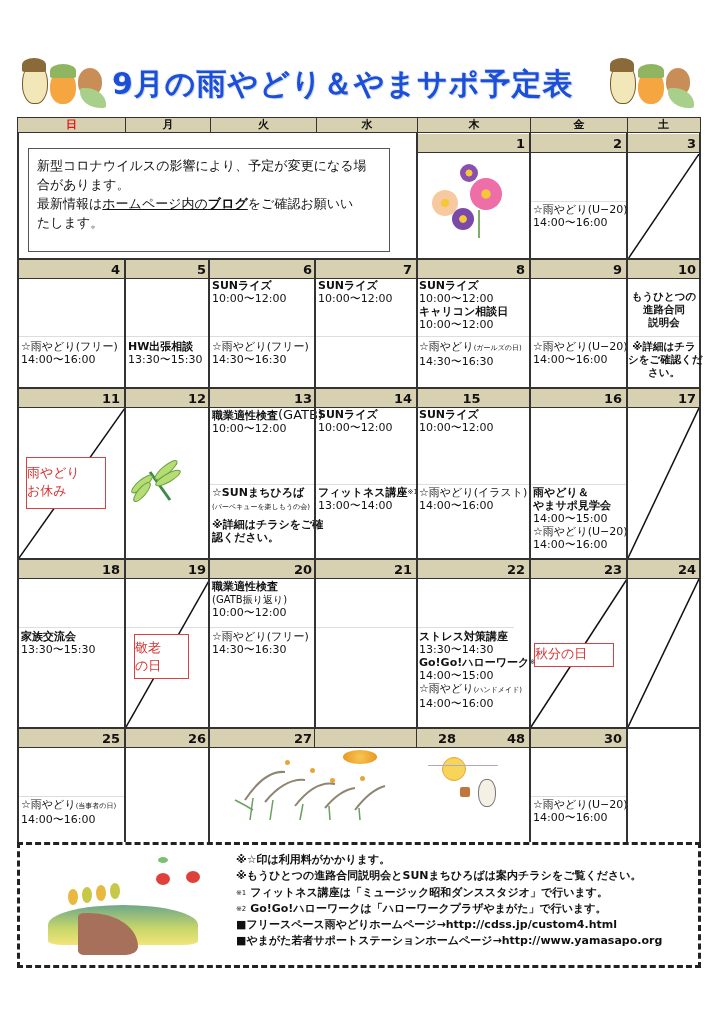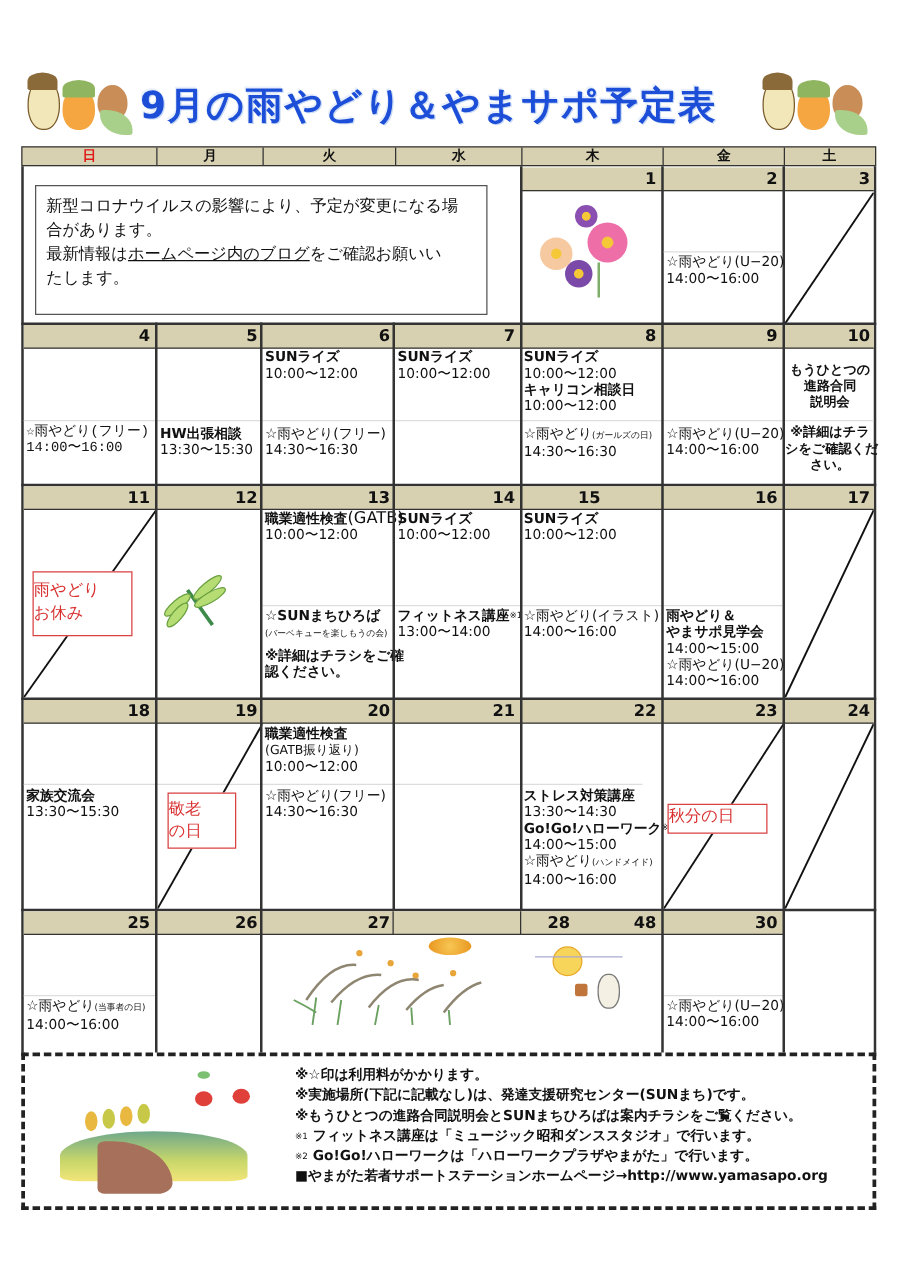--- a/index.html
+++ b/index.html
@@ -28,21 +28,21 @@
   .ev .small { font-size:7px; }
   .ev .sup { font-size:7px; vertical-align:top; }
   .divline { position:absolute; height:1px; background:#dddddd; }
   .slash { position:absolute; }
   .redbox { position:absolute; border:1.5px solid #d94040; background:#fff; color:#d93030;
             font-size:13px; text-align:left; line-height:18px; }
 
   .notice { position:absolute; left:28px; top:148px; width:362px; height:104px;
             border:1.5px solid #555; box-sizing:border-box; padding:7px 8px;
             font-size:13px; line-height:19px; background:#fff; }
-  .notice u b { font-weight:normal; }
+  .notice u b { font-weight:bold; }
 
   .footer { position:absolute; left:17px; top:842px; width:684px; height:126px;
             border:3px dashed #222; box-sizing:border-box; }
   .foot-lines { position:absolute; left:216px; top:7px; font-size:11px; font-weight:bold; line-height:16.3px; }
   .foot-lines .sup { font-size:7px; vertical-align:top; font-weight:normal; }
 </style>
 </head>
 <body>
 
 <div class="title-bar">
@@ -119,21 +119,21 @@
   <div class="daynum" style="left:19px;top:262px;width:101px;">4</div>
   <div class="daynum" style="left:126px;top:262px;width:80px;">5</div>
   <div class="daynum" style="left:210px;top:262px;width:102px;">6</div>
   <div class="daynum" style="left:316px;top:262px;width:96px;">7</div>
   <div class="daynum" style="left:418px;top:262px;width:107px;">8</div>
   <div class="daynum" style="left:531px;top:262px;width:91px;">9</div>
   <div class="daynum" style="left:628px;top:262px;width:68px;">10</div>
 
   <div class="divline" style="left:19px;top:336px;width:680px;"></div>
 
-  <div class="ev" style="left:21px;top:340px;font-family:Liberation Mono, monospace;"><span>☆雨やどり(フリー)</span>
+  <div class="ev" style="left:21px;top:340px;"><span>☆雨やどり(フリー)</span>
 <span>14:00〜16:00</span></div>
   <div class="ev" style="left:128px;top:340px;"><b>HW出張相談</b>
 <span>13:30〜15:30</span></div>
   <div class="ev" style="left:212px;top:279px;"><b>SUNライズ</b>
 <span>10:00〜12:00</span></div>
   <div class="ev" style="left:212px;top:340px;"><span>☆雨やどり(フリー)</span>
 <span>14:30〜16:30</span></div>
   <div class="ev" style="left:318px;top:279px;"><b>SUNライズ</b>
 <span>10:00〜12:00</span></div>
   <div class="ev" style="left:419px;top:279px;"><b>SUNライズ</b>
@@ -320,19 +320,19 @@
     <div style="position:absolute;left:30px;top:34px;width:10px;height:16px;border-radius:50%;background:#e8b840;"></div>
     <div style="position:absolute;left:44px;top:32px;width:10px;height:16px;border-radius:50%;background:#c8c848;"></div>
     <div style="position:absolute;left:58px;top:30px;width:10px;height:16px;border-radius:50%;background:#e8b840;"></div>
     <div style="position:absolute;left:72px;top:28px;width:10px;height:16px;border-radius:50%;background:#c8c848;"></div>
     <div style="position:absolute;left:118px;top:18px;width:14px;height:12px;border-radius:50%;background:#e0403a;"></div>
     <div style="position:absolute;left:148px;top:16px;width:14px;height:12px;border-radius:50%;background:#e0403a;"></div>
     <div style="position:absolute;left:120px;top:2px;width:10px;height:6px;border-radius:50%;background:#7ac070;"></div>
   </div>
   <div class="foot-lines">
     <div>※☆印は利用料がかかります。</div>
-    <div>※実施場所(下記に記載なし)は、発達支援研究センター(SUNまち)です。</div>
     <div>※もうひとつの進路合同説明会とSUNまちひろばは案内チラシをご覧ください。</div>
     <div><span class="sup">※1</span><span> フィットネス講座は「ミュージック昭和ダンススタジオ」で行います。</span></div>
     <div><span class="sup">※2</span><span> Go!Go!ハローワークは「ハローワークプラザやまがた」で行います。</span></div>
+    <div>■フリースペース雨やどりホームページ→http://cdss.jp/custom4.html</div>
     <div>■やまがた若者サポートステーションホームページ→http://www.yamasapo.org</div>
   </div>
 </div>
 
 </body></html>

